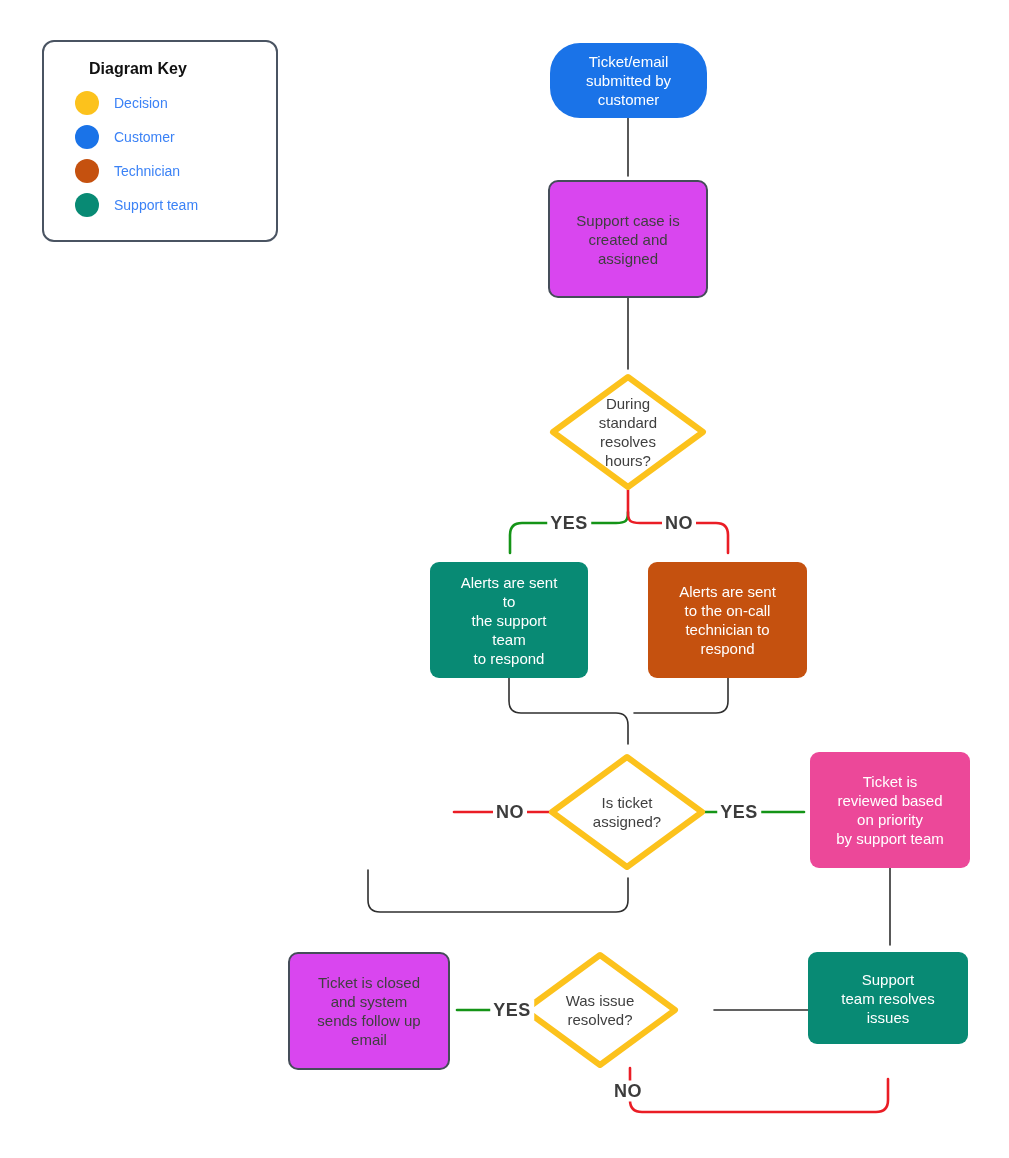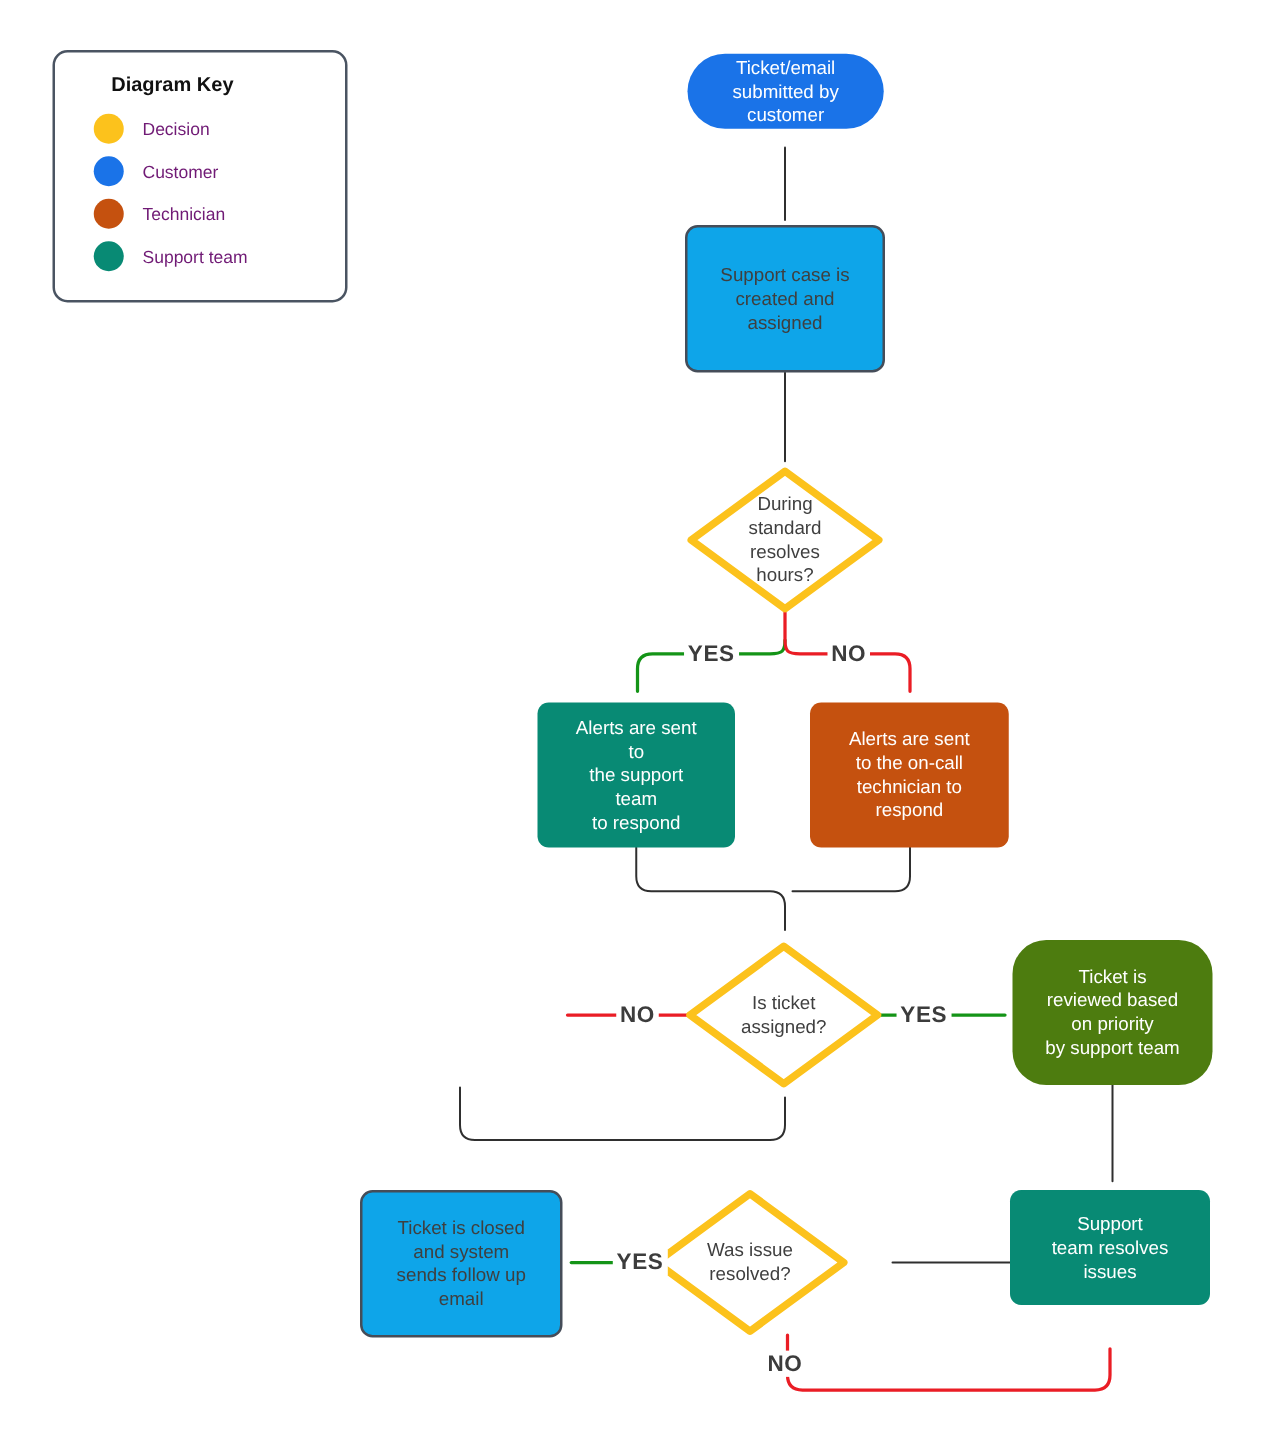--- a/index.html
+++ b/index.html
@@ -10,21 +10,21 @@
   #edges{position:absolute;left:0;top:0;width:1009px;height:1158px;z-index:1;}
   #edges path{fill:none;stroke-linecap:round;}
   .e-black{stroke:#2f2f2f;stroke-width:1.6px;}
   .e-green{stroke:#149417;stroke-width:2.6px;}
   .e-red{stroke:#ea1d25;stroke-width:2.6px;}
 
   
   .node{position:absolute;z-index:2;display:flex;align-items:center;justify-content:center;
         text-align:center;font-size:15px;line-height:19px;white-space:pre-line;box-sizing:border-box;}
   .rounded{border-radius:9px;}
-  .whitebox{background:#0ea5e9;border:2px solid #454d59;border-radius:10px;color:#3f3f3f;}
+  .whitebox{background:#d946ef;border:2px solid #454d59;border-radius:10px;color:#3f3f3f;}
   .colored{color:#ffffff;}
   .pill{border-radius:30px;color:#ffffff;}
 
   
   .diamond{position:absolute;width:160px;height:120px;z-index:2;}
   .diamond svg{position:absolute;left:0;top:0;}
   .diamond .dtext{position:absolute;left:0;top:0;width:100%;height:100%;display:flex;
         align-items:center;justify-content:center;text-align:center;color:#3f3f3f;
         font-size:15px;line-height:19px;white-space:pre-line;}
   .dshape{fill:#ffffff;stroke:#fcc21c;stroke-width:6px;stroke-linejoin:round;}
@@ -32,21 +32,21 @@
   
   .edge-label{position:absolute;z-index:3;transform:translate(-50%,-50%);
         background:#ffffff;padding:0 3px;font-size:18px;font-weight:bold;color:#3c3c3c;letter-spacing:.5px;}
 
   
   .legend{position:absolute;left:42px;top:40px;width:236px;height:202px;z-index:2;
         border:2px solid #4a5462;border-radius:12px;box-sizing:border-box;padding:18px 0 0 31px;background:#ffffff;}
   .legend-title{margin:0 16px 13px 14px;font-size:16px;font-weight:bold;color:#111111;}
   .legend-row{display:flex;align-items:center;margin-bottom:10px;}
   .legend-dot{width:24px;height:24px;border-radius:50%;margin-right:15px;flex:0 0 auto;}
-  .legend-label{font-size:14px;color:#701a75;}
+  .legend-label{font-size:14px;color:#3b82f6;}
 </style>
 </head>
 <body>
 
 <div id="canvas">
 
   <svg id="edges" viewBox="0 0 1009 1158">
     <defs>
       <marker id="ab" viewBox="0 0 14 12" refX="12" refY="6" markerWidth="14" markerHeight="12" markerUnits="userSpaceOnUse" orient="auto">
           <path d="M1,1 L13,6 L1,11 Z" fill="#2f2f2f"></path>
@@ -93,41 +93,41 @@
     <div class="legend-row">
       <span class="legend-dot" style="background-color: rgb(197, 81, 15);"></span>
       <span class="legend-label">Technician</span>
     </div>
     <div class="legend-row">
       <span class="legend-dot" style="background-color: rgb(8, 138, 116);"></span>
       <span class="legend-label">Support team</span>
     </div>
   </div>
 
-  <div class="node pill" style="left: 550px; top: 43px; width: 157px; height: 60px; background-color: rgb(26, 115, 232);">Ticket/email
+  <div class="node pill" style="left: 550px; top: 43px; width: 157px; height: 75px; background-color: rgb(26, 115, 232);">Ticket/email
 submitted by
 customer</div>
 
   <div class="node whitebox" style="left:548px;top:180px;width:160px;height:118px;">Support case is
 created and
 assigned</div>
 
   <div class="node colored rounded" style="left: 430px; top: 562px; width: 158px; height: 116px; background-color: rgb(8, 138, 116);">Alerts are sent
 to
 the support
 team
 to respond</div>
 
   <div class="node colored rounded" style="left: 648px; top: 562px; width: 159px; height: 116px; background-color: rgb(197, 81, 15);">Alerts are sent
 to the on-call
 technician to
 respond</div>
 
 
-  <div class="node colored rounded" style="left: 810px; top: 752px; width: 160px; height: 116px; background-color: #4d7c0f; border-radius: 27px;">Ticket is
+  <div class="node colored rounded" style="left: 810px; top: 752px; width: 160px; height: 116px; background-color: #ec4899;">Ticket is
 reviewed based
 on priority
 by support team</div>
 
   <div class="node whitebox" style="left:288px;top:952px;width:162px;height:118px;">Ticket is closed
 and system
 sends follow up
 email</div>
 
   <div class="node colored rounded" style="left: 808px; top: 952px; width: 160px; height: 92px; background-color: rgb(8, 138, 116);">Support

